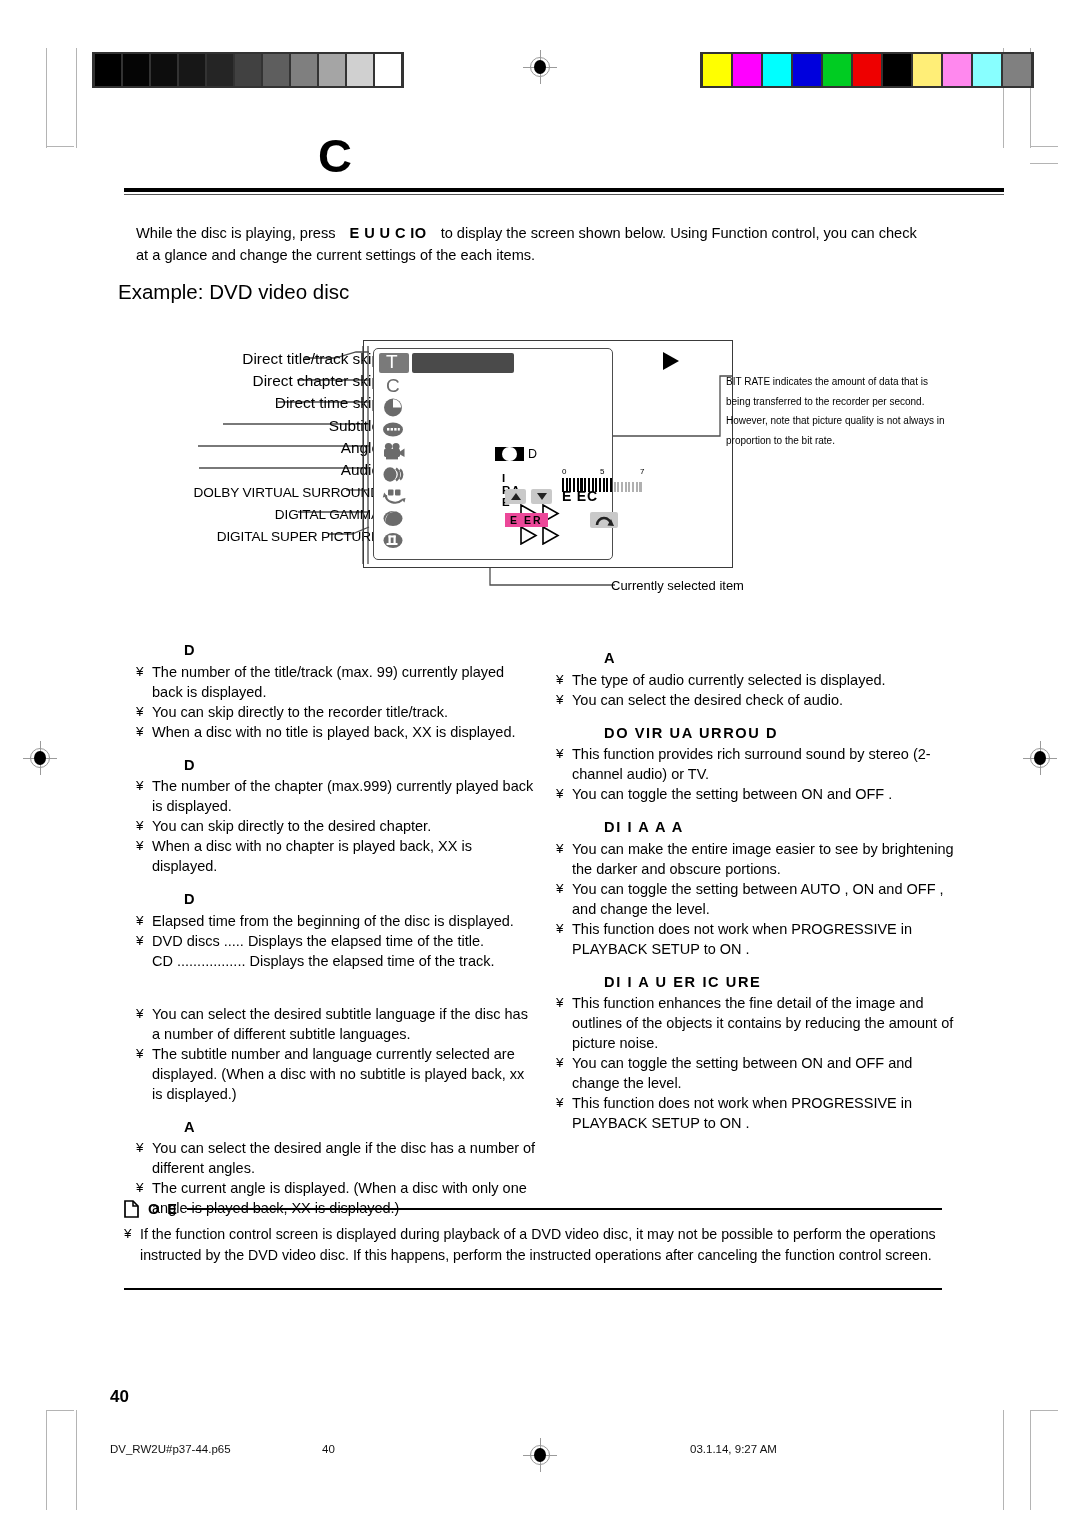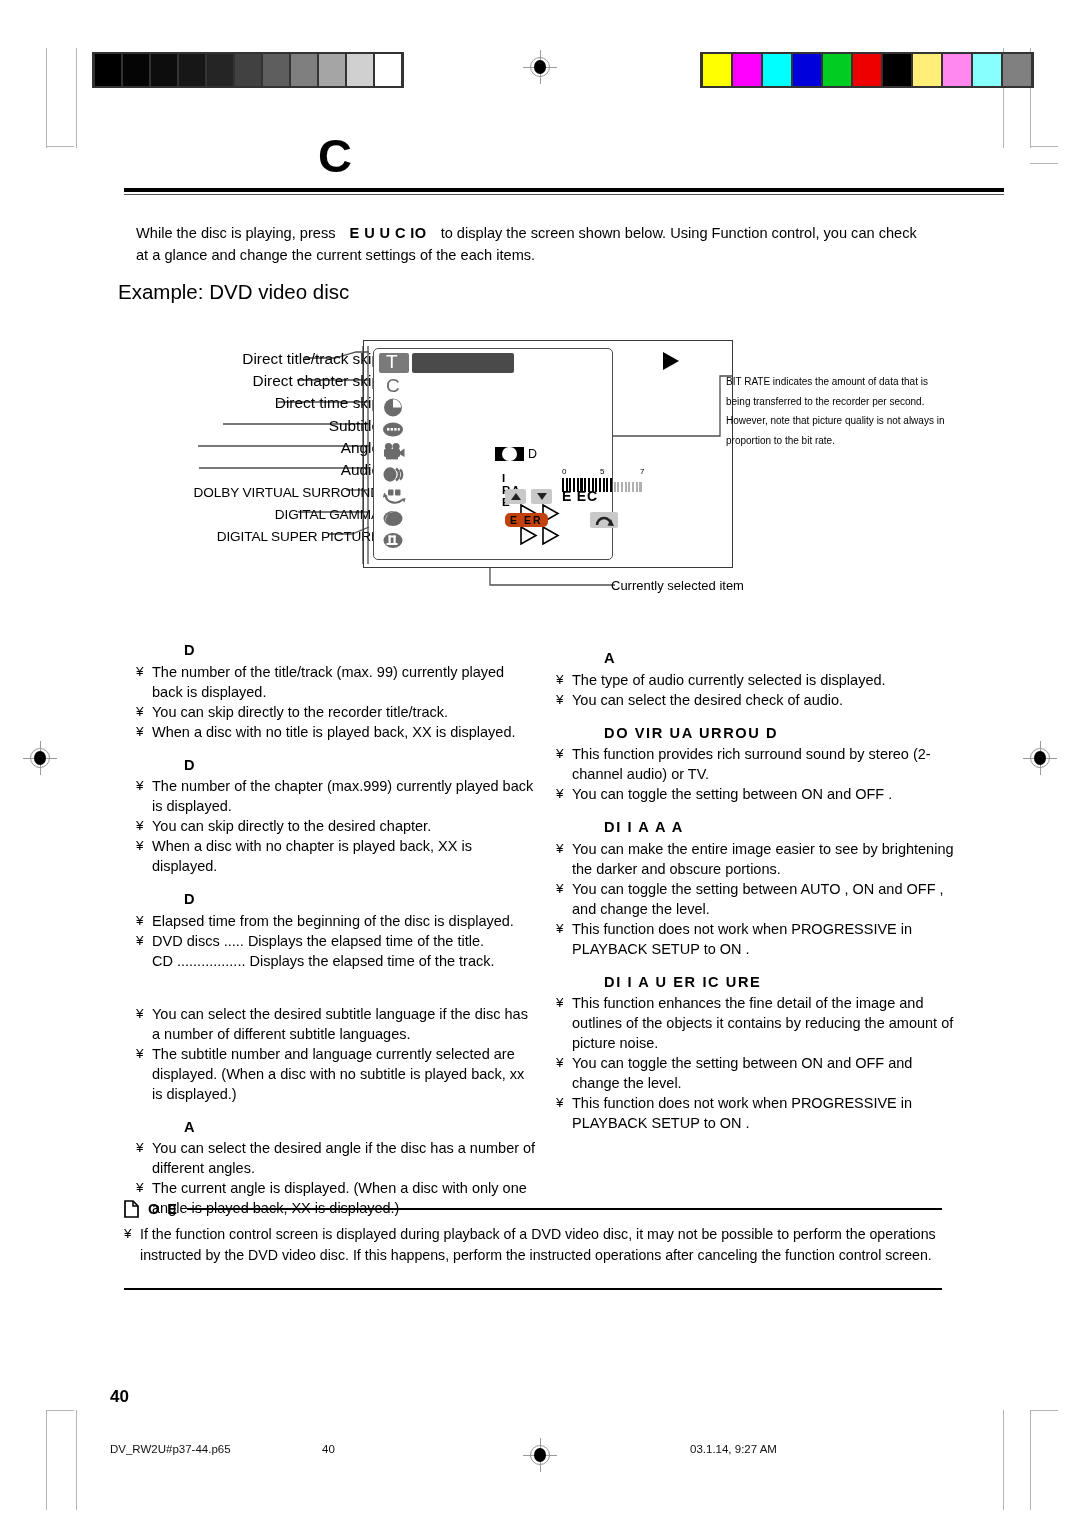--- a/index.html
+++ b/index.html
@@ -90,21 +90,21 @@
   .br-scale{position:relative;height:10px;font-size:8px;}
   .br-scale span{position:absolute;top:0;}
 
   .ctrl-row{position:absolute;left:385px;top:148px;display:flex;align-items:center;}
   .keycap{background:#c9c9c9;width:21px;height:15px;border-radius:2px;display:flex;align-items:center;justify-content:center;margin-right:5px;}
   .keycap .up{width:0;height:0;border-bottom:7px solid #222;border-left:5px solid transparent;border-right:5px solid transparent;}
   .keycap .dn{width:0;height:0;border-top:7px solid #222;border-left:5px solid transparent;border-right:5px solid transparent;}
   .ctrl-row .lbl{font-size:14px;font-weight:bold;letter-spacing:.8px;margin-left:5px;}
 
   .enter-row{position:absolute;left:385px;top:172px;display:flex;align-items:center;}
-  .enter-cap{background:#c2410c;height:14px;border-radius:5px;display:flex;align-items:center;padding:0 5px;font-size:10.5px;font-weight:bold;letter-spacing:2px;}
+  .enter-cap{background:#ec4899;height:14px;border-radius:0;display:flex;align-items:center;padding:0 5px;font-size:10.5px;font-weight:bold;letter-spacing:2px;}
   .ret-cap{background:#c9c9c9;width:28px;height:16px;border-radius:2px;display:flex;align-items:center;justify-content:center;margin-left:42px;}
 
   .sel-note{position:absolute;left:491px;top:238px;font-size:13px;}
 
   
   .bitnote{position:absolute;left:726px;top:372px;width:225px;font-size:10px;line-height:19.6px;}
 
   
   .col{position:absolute;font-size:14.5px;line-height:20px;}
   .col-left{left:136px;top:640px;width:400px;}

